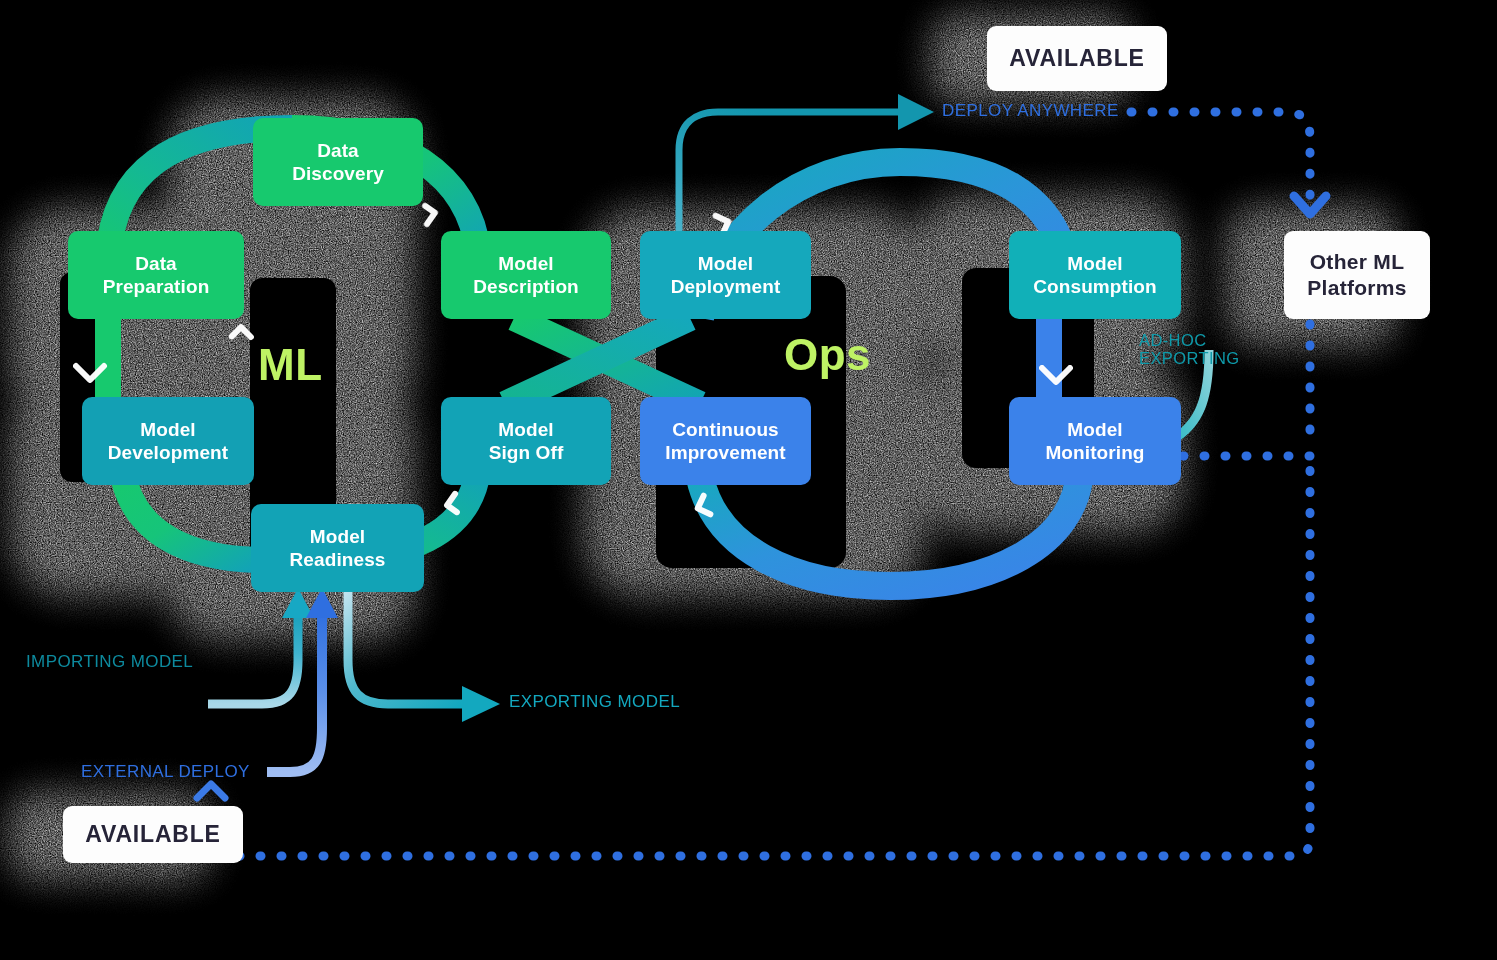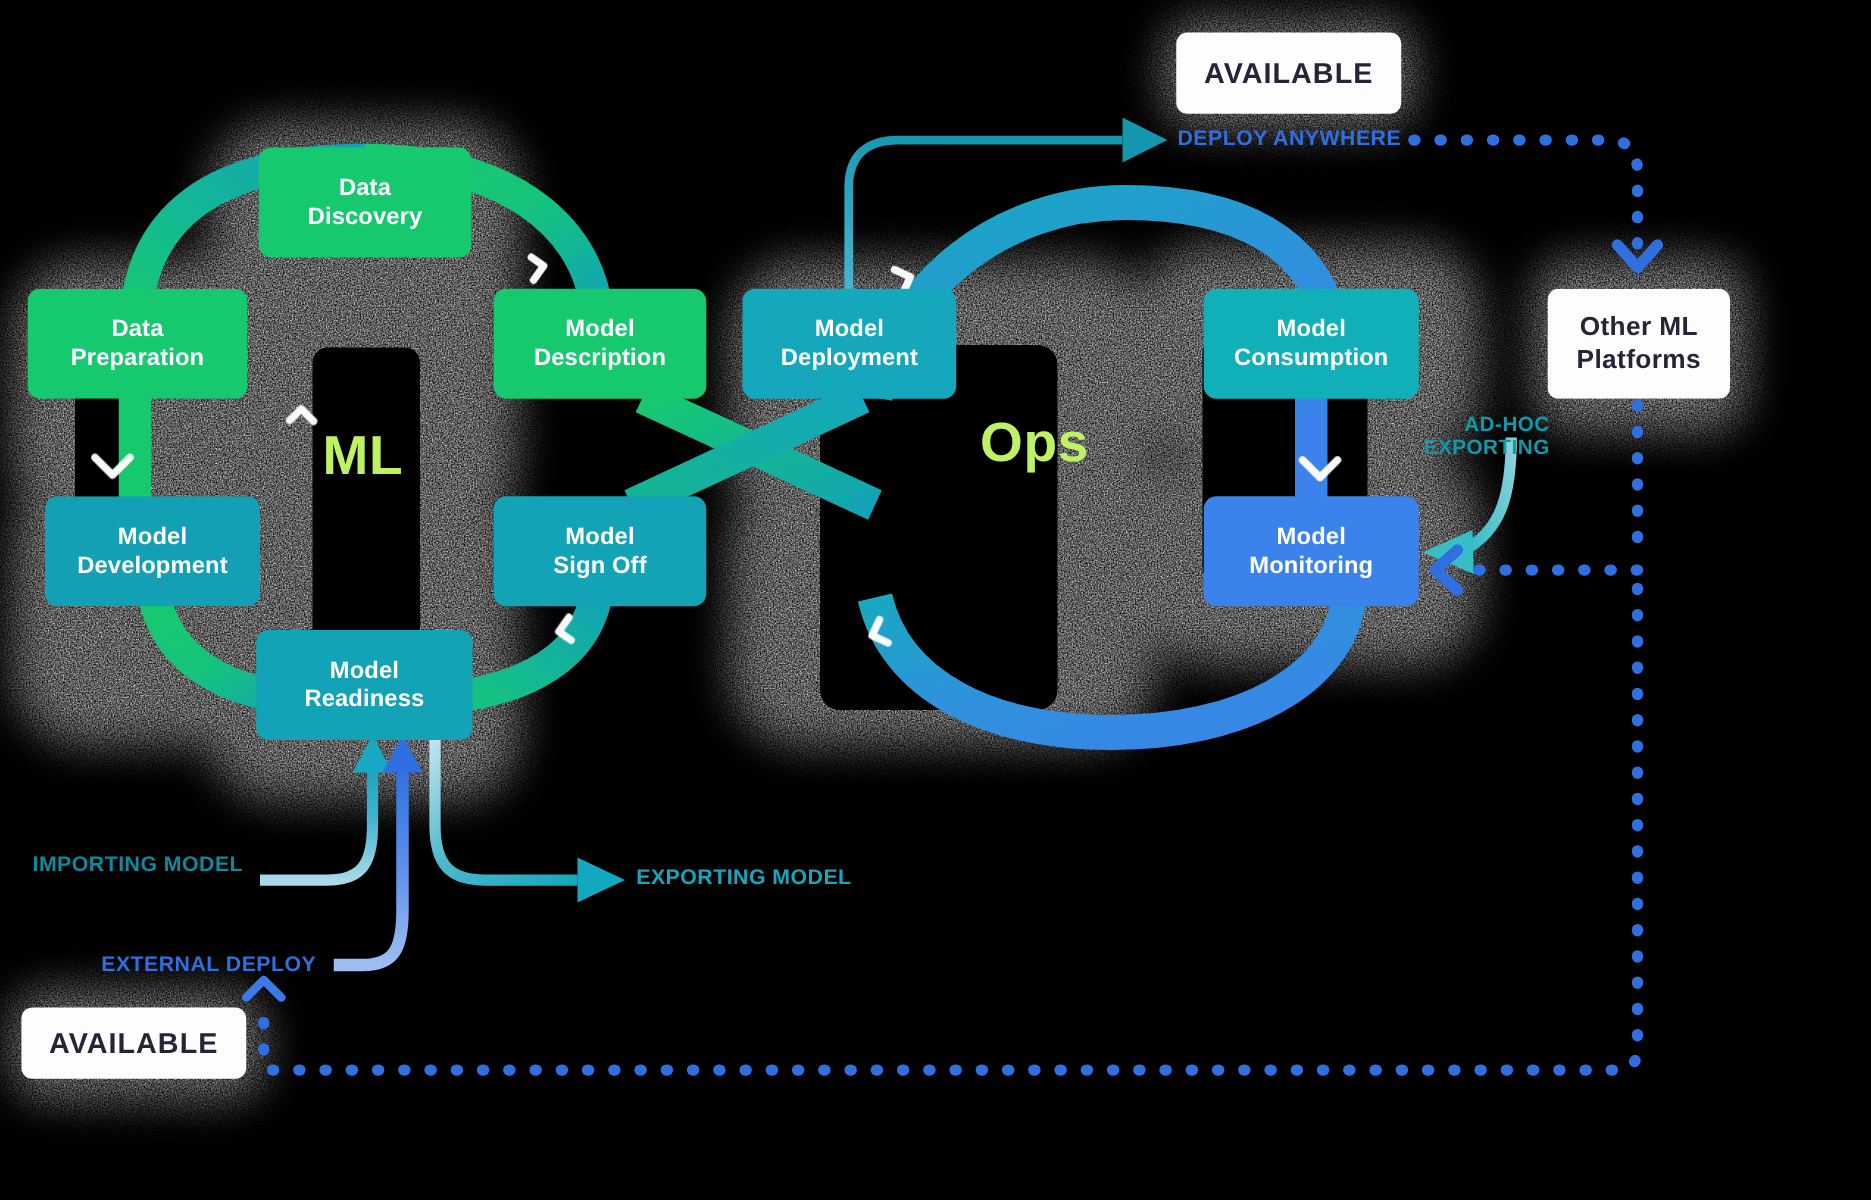--- a/index.html
+++ b/index.html
@@ -19,47 +19,47 @@
     text-align:center;
     border-radius:10px;
     color:#fff;
     font-weight:bold;
     font-size:19px;
     line-height:1.22;
     letter-spacing:.1px;
     padding:4px 8px;
     box-sizing:border-box;
     z-index:40;
+    margin-left:46px;
   }
   .node.white{
     background:#fdfdfd;color:#262438;
     font-size:21px;letter-spacing:.3px;
     border-radius:9px;
   }
   .node.avail{font-size:23px;letter-spacing:.8px;}
 
   .bigword{
     position:absolute;
     color:#bef264;
     font-weight:bold;
     font-size:44px;
     letter-spacing:.5px;
     z-index:30;
     user-select:none;
   }
 
   .flowlabel{
     position:absolute;
-    font-weight:bold;
+    font-weight:normal;
     font-size:17px;
     letter-spacing:.4px;
     z-index:45;
     white-space:nowrap;
     line-height:1.12;
-    text-align:right;
   }
   .flowlabel.two{font-size:16.5px;}
 </style>
 </head>
 <body>
 
 <div id="stage">
 
   <svg id="svgroot" viewBox="0 0 1497 960">
     <defs>
@@ -277,20 +277,24 @@
   <div class="node" style="left:395px;top:231px;width:170px;height:88px;background:#17c96e;">
     <span style="white-space:pre-line">Model
 Description</span>
   </div>
 
   <div class="node" style="left:594px;top:231px;width:171px;height:88px;background:#15a8bc;">
     <span style="white-space:pre-line">Model
 Deployment</span>
   </div>
 
+  <div class="node" style="left:594px;top:397px;width:171px;height:88px;background:#3b82ea;">
+    <span style="white-space:pre-line">Continuous
+Improvement</span>
+  </div>
 
   <div class="node" style="left:963px;top:231px;width:172px;height:88px;background:#11b0b8;">
     <span style="white-space:pre-line">Model
 Consumption</span>
   </div>
 
   <div class="node" style="left:963px;top:397px;width:172px;height:88px;background:#3b82ea;">
     <span style="white-space:pre-line">Model
 Monitoring</span>
   </div>
@@ -306,19 +310,19 @@
 
   <div class="node white avail" style="left:17px;top:806px;width:180px;height:57px;">
     <span style="white-space:pre-line">AVAILABLE</span>
   </div>
 
   <div class="flowlabel" style="left:942px;top:101px;color:#2f6fe0;">DEPLOY ANYWHERE</div>
 
   <div class="flowlabel two" style="left:1139px;top:331px;color:#0e9aaa;white-space:pre-line;">AD-HOC
 EXPORTING</div>
 
-  <div class="flowlabel" style="left:26px;top:682px;color:#0d8a9e;">IMPORTING MODEL</div>
+  <div class="flowlabel" style="left:26px;top:652px;color:#0d8a9e;">IMPORTING MODEL</div>
 
   <div class="flowlabel" style="left:509px;top:692px;color:#13a8bf;">EXPORTING MODEL</div>
 
   <div class="flowlabel" style="left:81px;top:762px;color:#2f6fe0;">EXTERNAL DEPLOY</div>
 
 </div>
 
 </body></html>

